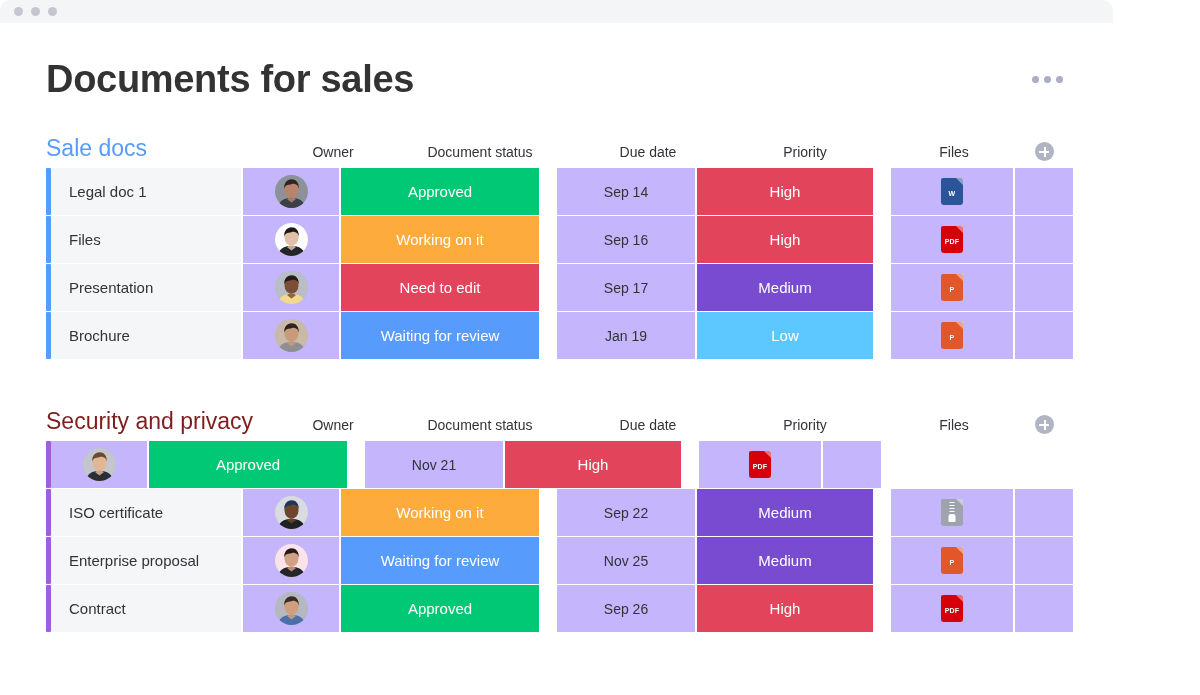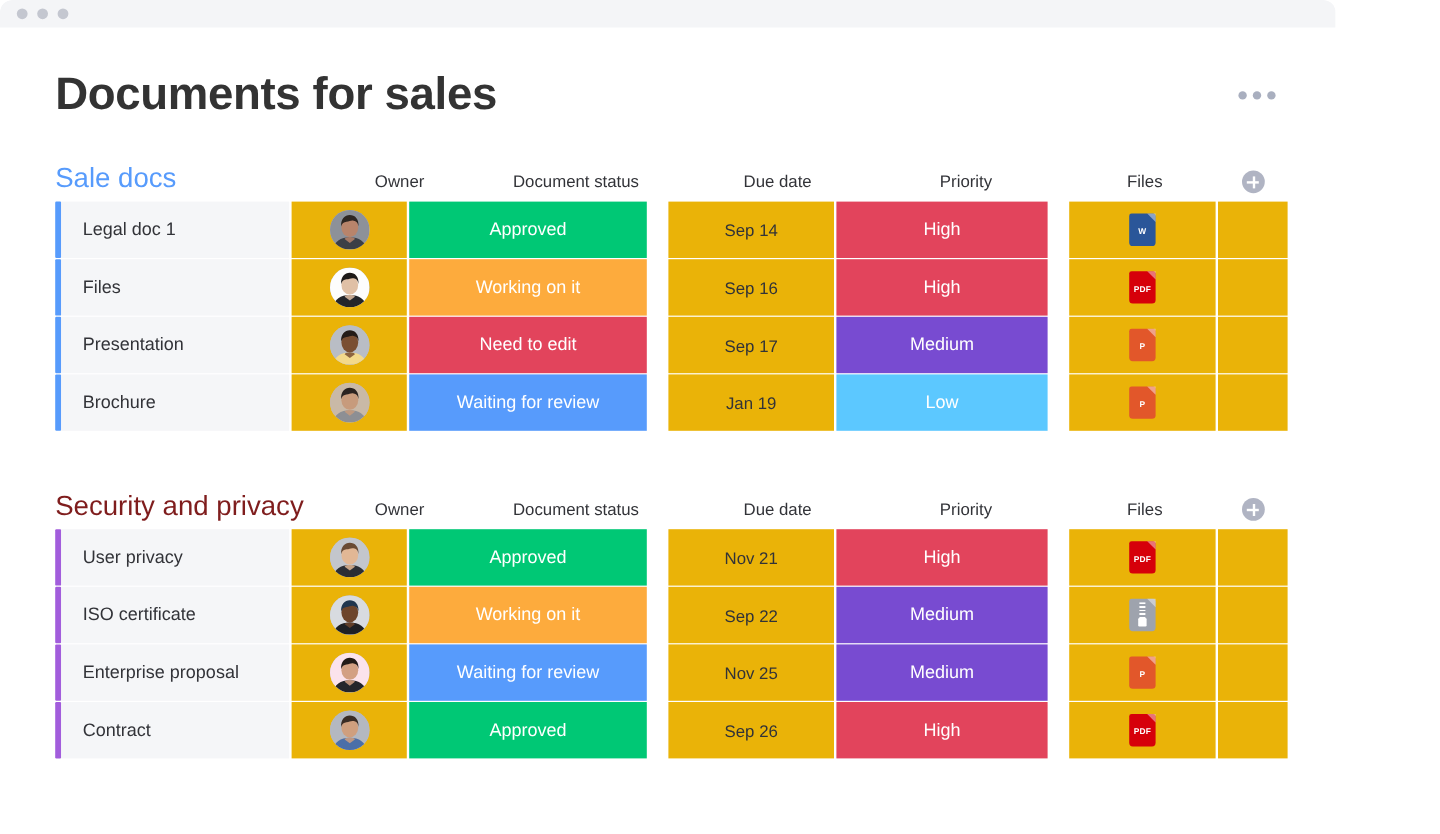--- a/index.html
+++ b/index.html
@@ -86,21 +86,21 @@
   .group-title {
     font-size: 23px;
     line-height: 26px;
     white-space: nowrap;
   }
   .group-title.blue   { color: #579bfc; }
   .group-title.purple { color: #7f1d1d; margin-top: 20px; }
 
   .headcells {
     display: flex;
-    align-items: flex-start;
+    align-items: center;
     margin-left: auto;
   }
 
   .headcell {
     font-size: 14px;
     color: #323338;
     text-align: center;
     line-height: 18px;
   }
 
@@ -150,21 +150,21 @@
     background: #f5f6f8;
     display: flex;
     align-items: center;
     padding-left: 18px;
     font-size: 15px;
     color: #323338;
     margin-right: 2px;
   }
 
   .cell {
-    background: #eab308;
+    background: #c4b5fd;
     display: flex;
     align-items: center;
     justify-content: center;
     margin-right: 2px;
     font-size: 14px;
     color: #323338;
   }
   .cell.last { margin-right: 0; }
 
   .statuscell, .priocell {
@@ -422,21 +422,20 @@
         <div class="headcell c-due">Due date</div>
         <div class="headcell c-prio">Priority</div>
         <div class="headcell c-files">Files</div>
         <div class="addcol">
           <span class="plus-circle"></span>
         </div>
       </div>
     </div>
           <div class="row">
       <div class="bar purple"></div>
-      <div class="namecell">User privacy</div>
 
       <div class="cell c-owner">
         <span class="avatar">
                 <svg viewBox="0 0 33 33" xmlns="http://www.w3.org/2000/svg">
     <rect width="33" height="33" fill="#c3c6cc"></rect>
     <path d="M3 33c0-6.4 6-10.2 13.5-10.2S30 26.6 30 33z" fill="#2b2e34"></path>
     <ellipse cx="16.5" cy="14.5" rx="7" ry="8" fill="#e2b795"></ellipse>
     <path d="M9.3 13.8c-0.6-6 3-9.6 7.2-9.6s7.8 3.2 7.2 9.6c-0.4-3.4-2-4.6-4-4.9-2.4-0.4-3.4 0.6-6 0.9-2 0.2-3.9 1.2-4.4 4z" fill="#6a4a32"></path>
     <path d="M16.5 22.6c2 0 3.7 0.6 4.3 1.6l-4.3 3.2-4.3-3.2c0.6-1 2.3-1.6 4.3-1.6z" fill="#e2b795" opacity="0.85"></path>
   </svg>

